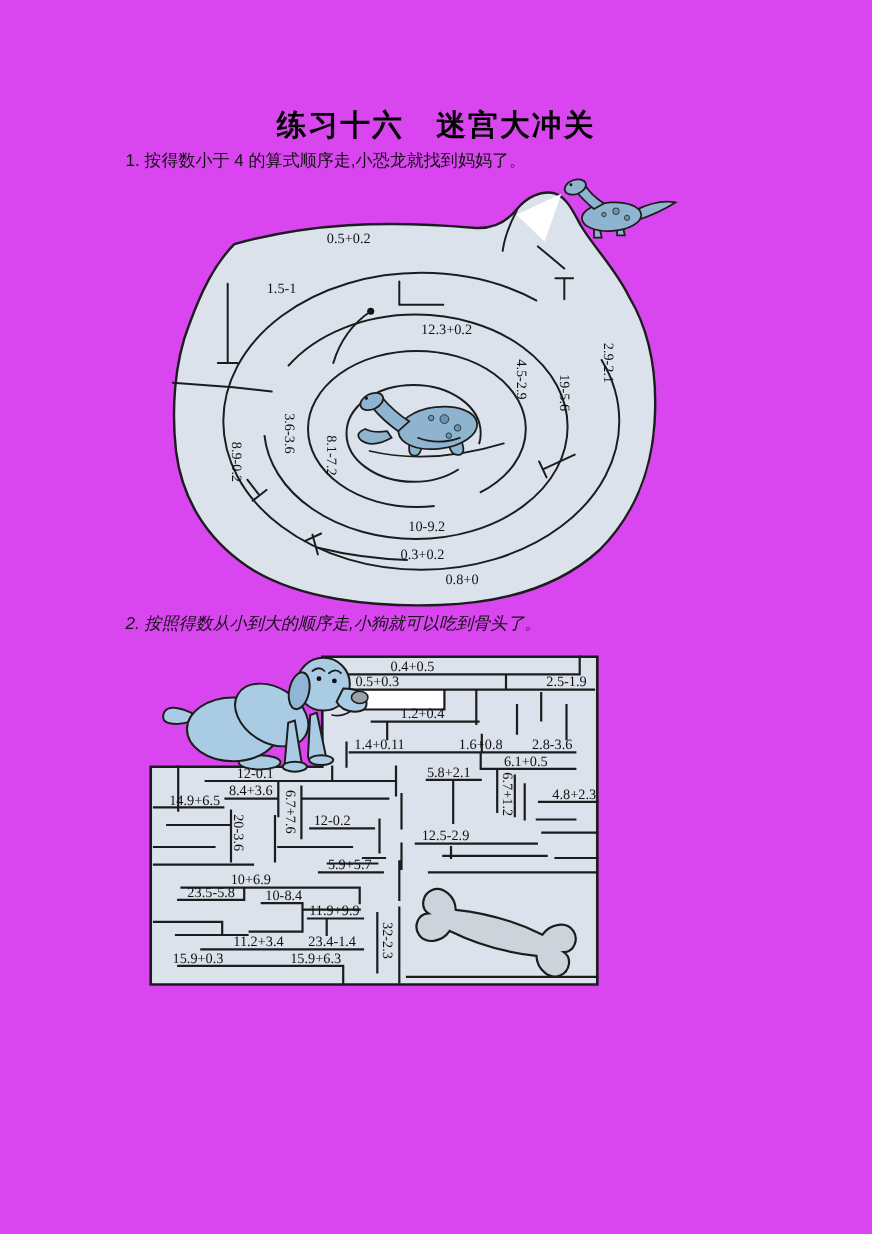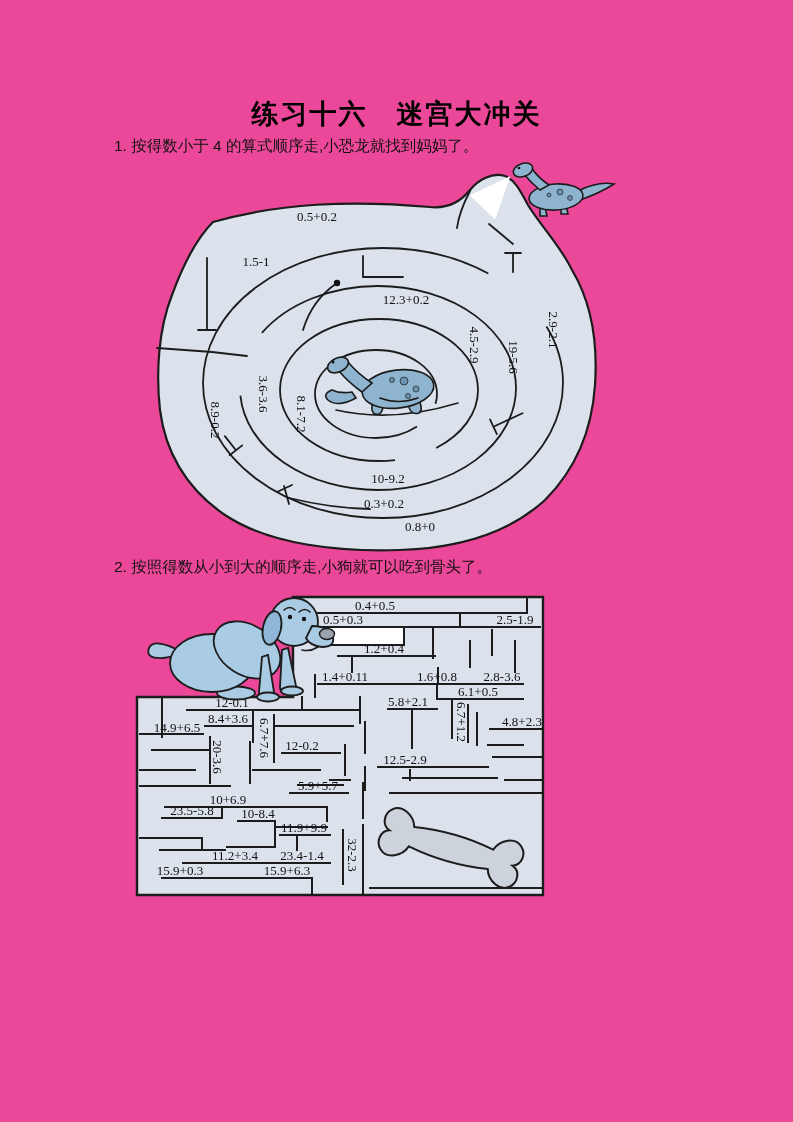--- a/index.html
+++ b/index.html
@@ -1,23 +1,23 @@
 <!DOCTYPE html>
 <html style="--maze-fill: #dbe2ec; --text: #101010; --dino: #8fb4d0; --dino-spot: #6c93b0; --dog: #a9cbe3; --dog-ear: #8fb6d6; --bone: #ccd3da; --nose: #9aa2ac;"><head>
 <meta charset="utf-8">
 <style>
   html,body{margin:0;padding:0;background:#ffffff;}
   body{width:793px;height:1122px;position:relative;overflow:hidden;
        font-family:"Liberation Sans",sans-serif;color:var(--text,#101010);}
-  .page{position:absolute;inset:0;background:#ec4899;}
+  .page{position:absolute;inset:0;background:#d946ef;}
   .title{position:absolute;top:96px;left:0;width:100%;text-align:center;
          font-size:27px;font-weight:700;letter-spacing:2px;color:#000;}
   .question{position:absolute;left:114px;width:620px;font-size:15.5px;color:#111;}
   #q1{top:136px;}
-  #q2{top:557px;}
+  #q2{top:557px;font-style:italic;}
   svg{position:absolute;overflow:visible;}
   #maze1{left:140px;top:158px;}
   #maze2{left:130px;top:588px;}
   .blob{fill:var(--maze-fill);stroke:#1c1c1c;stroke-width:2.2;}
   .ring{fill:none;stroke:#1c1c1c;stroke-width:1.8;}
   .wall{fill:none;stroke:#1c1c1c;stroke-width:1.8;stroke-linecap:round;}
   .wall2{fill:none;stroke:#1c1c1c;stroke-width:2;stroke-linecap:square;}
   .bound{fill:var(--maze-fill);stroke:#1c1c1c;stroke-width:2.4;}
   .expr{font-family:"Liberation Serif",serif;font-size:13px;fill:#111;}
   .dino{fill:var(--dino);stroke:#1c1c1c;stroke-width:1.6;}

